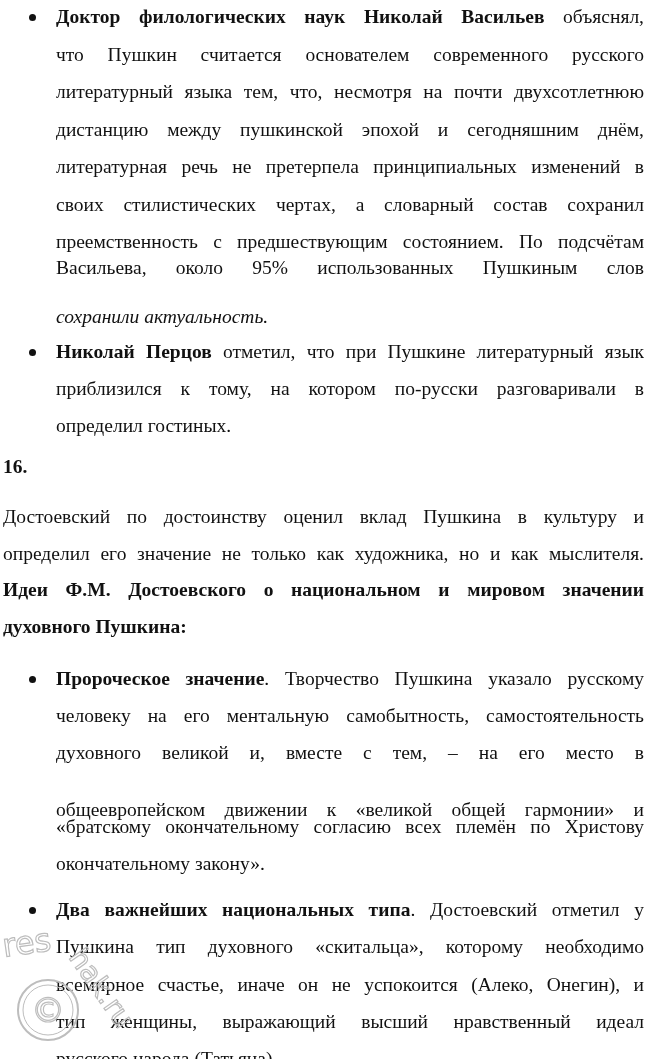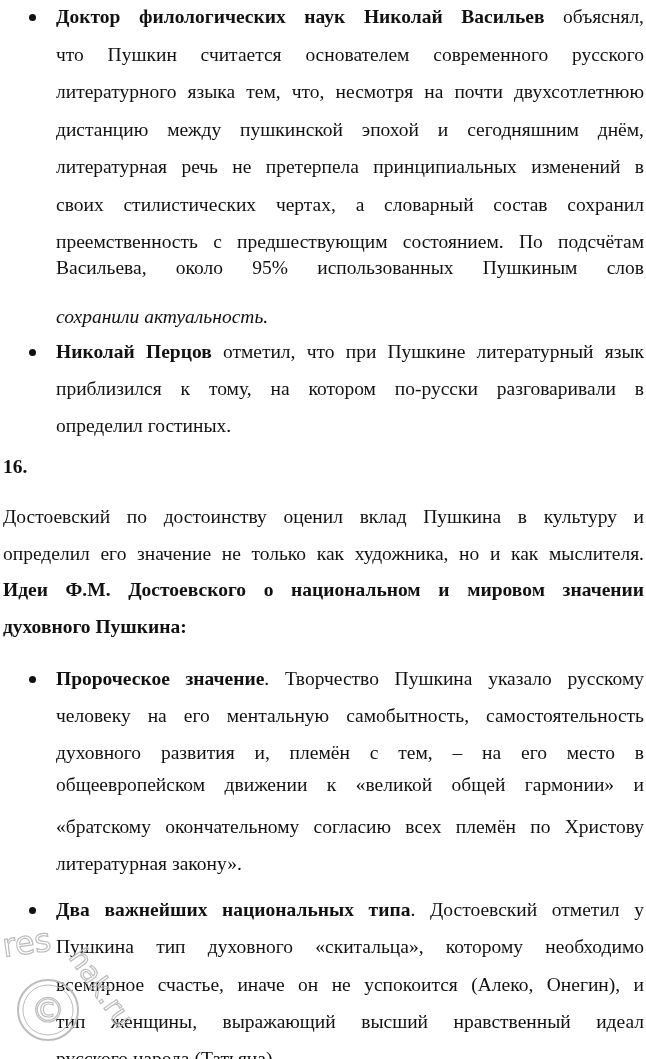--- a/index.html
+++ b/index.html
@@ -23,21 +23,21 @@
   }
 </style>
 </head>
 <body>
 
 <div class="page">
 
   <div class="bullet-dot" style="top:14px;"></div>
   <div class="line just" style="left:56px; width:588px; top:5px;"><b>Доктор филологических наук Николай Васильев</b><span> объяснял,</span></div>
   <div class="line just" style="left:56px; width:588px; top:43px;">что Пушкин считается основателем современного русского</div>
-  <div class="line just" style="left:56px; width:588px; top:80px;">литературного языка тем, что, несмотря на почти двухсотлетнюю</div>
+  <div class="line just" style="left:56px; width:588px; top:80px;">литературный языка тем, что, несмотря на почти двухсотлетнюю</div>
   <div class="line just" style="left:56px; width:588px; top:118px;">дистанцию между пушкинской эпохой и сегодняшним днём,</div>
   <div class="line just" style="left:56px; width:588px; top:155px;">литературная речь не претерпела принципиальных изменений в</div>
   <div class="line just" style="left:56px; width:588px; top:193px;">своих стилистических чертах, а словарный состав сохранил</div>
   <div class="line just" style="left:56px; width:588px; top:230px;font-family:Liberation Serif, serif;">преемственность с предшествующим состоянием. По подсчётам</div>
   <div class="line just" style="left:56px; width:588px; top:256px;">Васильева, около 95% использованных Пушкиным слов</div>
   <div class="line" style="left:56px; top:305px;font-style:italic;">сохранили актуальность.</div>
 
   <div class="bullet-dot" style="top:349px;"></div>
   <div class="line just" style="left:56px; width:588px; top:340px;"><b>Николай Перцов</b><span> отметил, что при Пушкине литературный язык</span></div>
   <div class="line just" style="left:56px; width:588px; top:377px;">приблизился к тому, на котором по-русски разговаривали в</div>
@@ -47,24 +47,24 @@
 
   <div class="line just" style="left:3px; width:641px; top:505px;">Достоевский по достоинству оценил вклад Пушкина в культуру и</div>
   <div class="line just" style="left:3px; width:641px; top:542px;">определил его значение не только как художника, но и как мыслителя.</div>
 
   <div class="line just" style="left:3px; width:641px; top:578px;"><b>Идеи Ф.М. Достоевского о национальном и мировом значении</b></div>
   <div class="line" style="left:3px; top:615px;"><b>духовного Пушкина:</b></div>
 
   <div class="bullet-dot" style="top:676px;"></div>
   <div class="line just" style="left:56px; width:588px; top:667px;"><b>Пророческое значение</b><span>. Творчество Пушкина указало русскому</span></div>
   <div class="line just" style="left:56px; width:588px; top:704px;">человеку на его ментальную самобытность, самостоятельность</div>
-  <div class="line just" style="left:56px; width:588px; top:741px;">духовного развития и, племён с тем, – на его место в</div>
-  <div class="line just" style="left:56px; width:588px; top:773px;">общеевропейском движении к «великой общей гармонии» и</div>
+  <div class="line just" style="left:56px; width:588px; top:741px;">духовного великой и, вместе с тем, – на его место в</div>
+  <div class="line just" style="left:56px; width:588px; top:798px;">общеевропейском движении к «великой общей гармонии» и</div>
   <div class="line just" style="left:56px; width:588px; top:815px;">«братскому окончательному согласию всех племён по Христову</div>
-  <div class="line" style="left:56px; top:852px;">литературная закону».</div>
+  <div class="line" style="left:56px; top:852px;">окончательному закону».</div>
 
   <div class="bullet-dot" style="top:907px;"></div>
   <div class="line just" style="left:56px; width:588px; top:898px;"><b>Два важнейших национальных типа</b><span>. Достоевский отметил у</span></div>
   <div class="line just" style="left:56px; width:588px; top:935px;">Пушкина тип духовного «скитальца», которому необходимо</div>
   <div class="line just" style="left:56px; width:588px; top:973px;">всемирное счастье, иначе он не успокоится (Алеко, Онегин), и</div>
   <div class="line just" style="left:56px; width:588px; top:1010px;">тип женщины, выражающий высший нравственный идеал</div>
   <div class="line" style="left:56px; top:1047px;">русского народа (Татьяна).</div>
 
   <svg class="watermark" viewBox="0 0 170 154" xmlns="http://www.w3.org/2000/svg">
     <circle cx="48" cy="105" r="30" fill="none" stroke="#bdbdbd" stroke-width="2"></circle>

